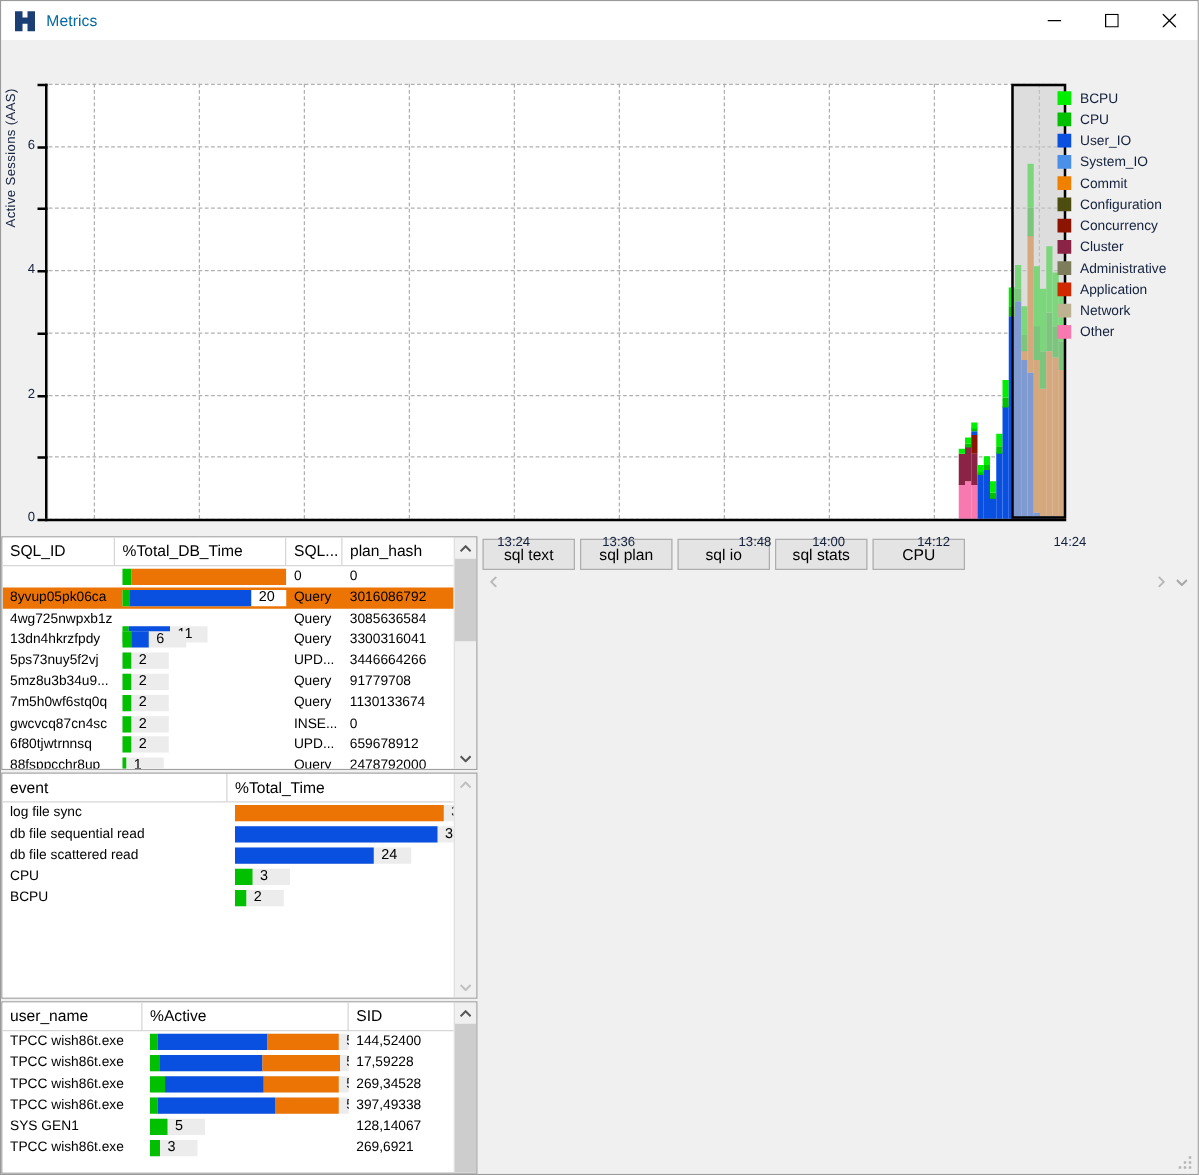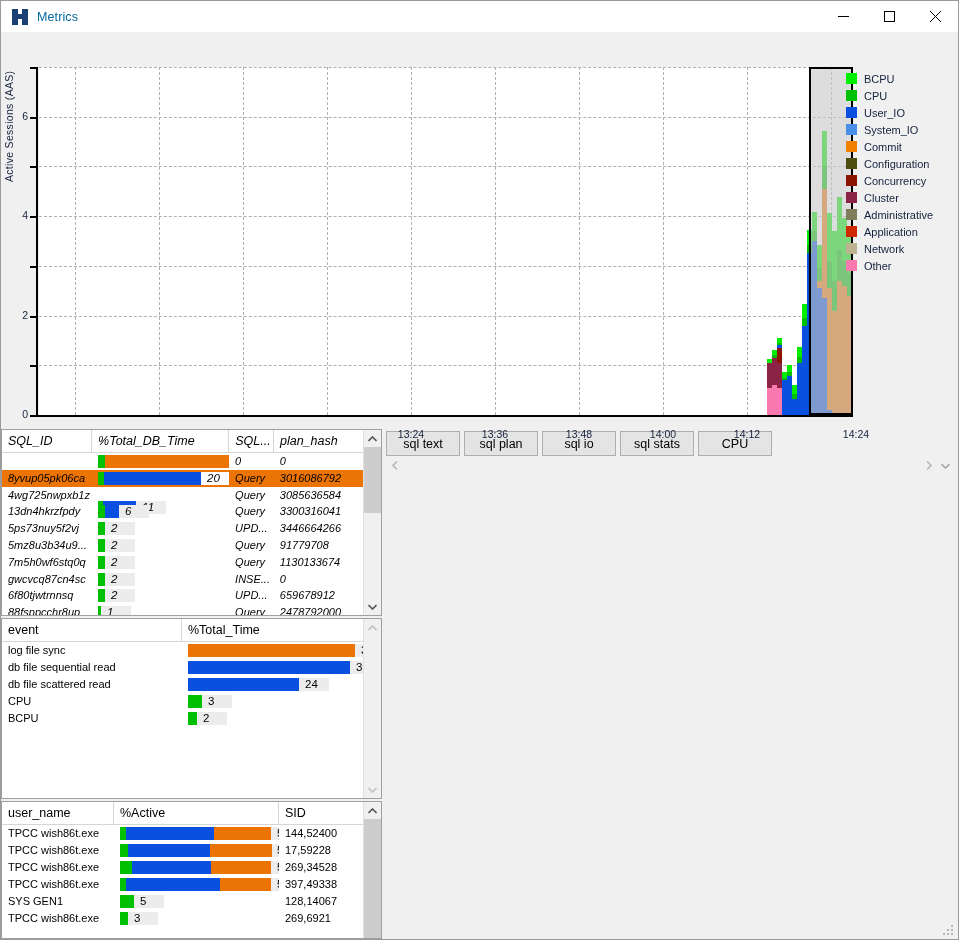--- a/index.html
+++ b/index.html
@@ -80,21 +80,21 @@
   }
   .legend-row{display:flex;align-items:center;height:17px;}
   .legend-sw{width:11px;height:11px;margin-right:7px;flex:0 0 auto;}
   .legend-lb{font-size:11px;color:#14213d;white-space:nowrap;}
   
   .lower{flex:1;display:flex;min-height:0;background:#f0f0f0;}
   .left-col{width:381px;min-width:381px;display:flex;flex-direction:column;
     background:#f0f0f0;}
   .panel{position:relative;background:#fff;border:1px solid #a0a0a0;
     box-sizing:border-box;display:flex;overflow:hidden;}
-  .p-sql{height:187px;min-height:187px;margin:1px 0 0 0;font-style:italic;}
+  .p-sql{height:187px;min-height:187px;margin:1px 0 0 0;}
   .p-evt{height:181px;min-height:181px;margin-top:2px;}
   .p-usr{flex:1;margin-top:2px;}
   .grid{flex:1;position:relative;overflow:hidden;background:#fff;}
   .ghead{display:flex;height:22px;align-items:center;
     border-bottom:1px solid #d6d6d6;background:#fff;}
   .ghead .hc{font-size:12.5px;color:#000;padding-left:6px;box-sizing:border-box;
     border-right:1px solid #d6d6d6;height:22px;line-height:22px;overflow:hidden;
     white-space:nowrap;}
   .ghead .hc:last-child{border-right:none;}
   .grow{display:flex;height:16.8px;align-items:center;}
@@ -301,21 +301,21 @@
         <div class="ytick-text" style="top: 177.143px; left: 7px;">4</div>
         <div class="ytick-text" style="top: 77.7143px; left: 7px;">6</div>
       </div>
     <div id="xticks">
         <div class="xtick-text" style="left: 51px;">12:36</div>
         <div class="xtick-text" style="left: 135px;">12:48</div>
         <div class="xtick-text" style="left: 219px;">13:00</div>
         <div class="xtick-text" style="left: 303px;">13:12</div>
         <div class="xtick-text" style="left: 387px;">13:24</div>
         <div class="xtick-text" style="left: 471px;">13:36</div>
-        <div class="xtick-text" style="left: 555px;">13:48</div>
+        <div class="xtick-text" style="left: 580px;">13:48</div>
         <div class="xtick-text" style="left: 639px;">14:00</div>
         <div class="xtick-text" style="left: 723px;">14:12</div>
         <div class="xtick-text" style="left: 832px;">14:24</div>
       </div>
     <div class="legend" id="legend">
         <div class="legend-row">
           <span class="legend-sw" style="background: rgb(0, 238, 0);"></span>
           <span class="legend-lb">BCPU</span>
         </div>
         <div class="legend-row">

